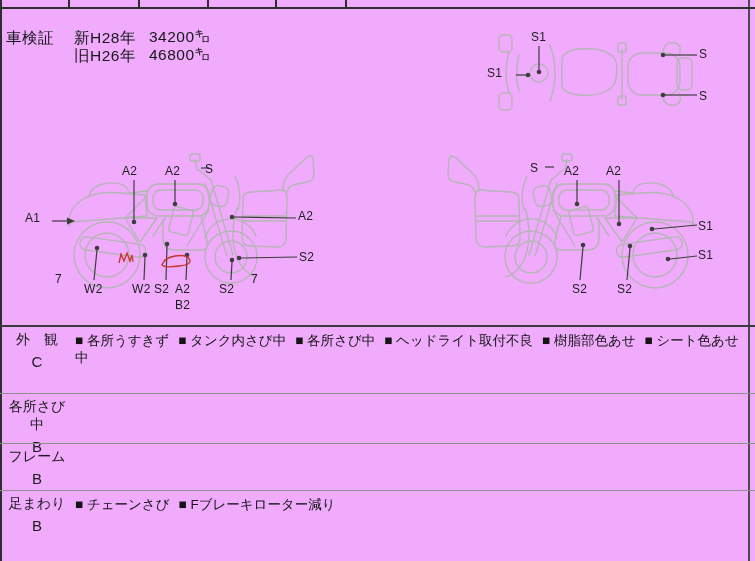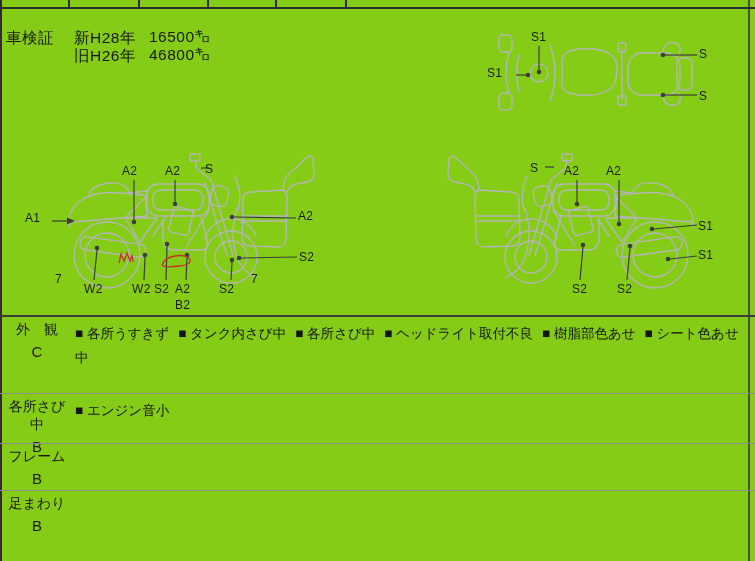--- a/index.html
+++ b/index.html
@@ -1,18 +1,18 @@
 <!DOCTYPE html>
 <html><head>
 <meta charset="utf-8">
 <style>
   * { margin:0; padding:0; box-sizing:border-box; }
   html,body { background:#fff; }
   #sheet {
-    position:relative; width:755px; height:561px; background:#84cc16;
+    position:relative; width:755px; height:561px; background:#f0abfc;
     font-family:"Liberation Sans", sans-serif; color:#111; overflow:hidden;
   }
   
   .v-border { position:absolute; top:0; bottom:0; width:2px; background:#2e2e2e; }
   
   #header-strip { position:absolute; left:0; top:0; width:755px; height:9px; border-bottom:2px solid #2e2e2e; }
   #header-strip .cell-line { position:absolute; top:0; width:2px; height:9px; background:#2e2e2e; }
   
   .shk { position:absolute; font-size:15.5px; color:#171717; white-space:nowrap; letter-spacing:0.5px; }
   
@@ -20,42 +20,42 @@
   .lbl { position:absolute; font-size:12px; line-height:17px; font-weight:500;
          color:#1c1c1c; white-space:nowrap; letter-spacing:0.3px; }
   
   .insp-row { position:absolute; left:0; width:755px; }
   .row-sep-dark { border-top:2px solid #3a3a3a; }
   .row-sep-light { border-top:1.5px solid #8f8f8f; }
   .insp-cat { position:absolute; left:6px; top:4px; width:62px; text-align:center; }
   .insp-cat .cat { display:block; font-size:14px; color:#1a1a1a; }
   .insp-cat .grade { display:block; font-size:15px; margin-top:4px; color:#1a1a1a; }
   .insp-items { position:absolute; left:75px; top:5px; right:16px;
-                font-size:13.5px; line-height:24px; color:#141414; }
+                font-size:13.5px; line-height:17px; color:#141414; }
   .insp-item { margin-right:9px; }
 </style>
 </head>
 <body>
 
 <div id="sheet">
 
   <div class="v-border" style="left:0;"></div>
   <div class="v-border" style="left:748px; background:#4a4a4a;"></div>
 
   <div id="header-strip">
     <div class="cell-line" style="left:68px"></div>
     <div class="cell-line" style="left:138px"></div>
     <div class="cell-line" style="left:207px"></div>
     <div class="cell-line" style="left:275px"></div>
     <div class="cell-line" style="left:345px"></div>
   </div>
 
   <span class="shk" style="left:6px;  top:28px;">車検証</span>
   <span class="shk" style="left:74px; top:28px;">新H28年</span>
-  <span class="shk" style="left:149px;top:28px;">16500㌔</span>
+  <span class="shk" style="left:149px;top:28px;">34200㌔</span>
   <span class="shk" style="left:74px; top:46px;">旧H26年</span>
   <span class="shk" style="left:149px;top:46px;">46800㌔</span>
 
   <svg width="0" height="0" style="position:absolute">
     <defs>
       <g id="bike-side" fill="none" stroke="#b5b5b5" stroke-width="1.4" stroke-linecap="round" stroke-linejoin="round">
         <circle cx="82" cy="105" r="33"></circle>
           <circle cx="82" cy="105" r="22"></circle>
         <circle cx="206" cy="107" r="26"></circle>
           <circle cx="206" cy="107" r="16"></circle>
@@ -190,43 +190,43 @@
   <span class="lbl" style="left:251px;top:271px;">7</span>
 
   <span class="lbl" style="left:530px;top:160px;">S</span>
   <span class="lbl" style="left:564px;top:163px;">A2</span>
   <span class="lbl" style="left:606px;top:163px;">A2</span>
   <span class="lbl" style="left:698px;top:218px;">S1</span>
   <span class="lbl" style="left:698px;top:247px;">S1</span>
   <span class="lbl" style="left:572px;top:281px;">S2</span>
   <span class="lbl" style="left:617px;top:281px;">S2</span>
 
-  <div class="insp-row row-sep-dark" style="top:315px;height:68px;padding-left:28px;">
+  <div class="insp-row row-sep-dark" style="top:325px;height:68px;padding-left:28px;">
     <div class="insp-cat">
       <span class="cat">外　観</span>
       <span class="grade">C</span>
     </div>
     <div class="insp-items"><span class="insp-item">■&nbsp;各所うすきず</span><span class="insp-item">■&nbsp;タンク内さび中</span><span class="insp-item">■&nbsp;各所さび中</span><span class="insp-item">■&nbsp;ヘッドライト取付不良</span><span class="insp-item">■&nbsp;樹脂部色あせ</span><span class="insp-item">■&nbsp;シート色あせ中</span></div>
   </div>
 
   <div class="insp-row row-sep-light" style="top:393px;height:50px;">
     <div class="insp-cat">
       <span class="cat">各所さび中</span>
       <span class="grade">B</span>
     </div>
-    <div class="insp-items"><span class="insp-item">■&nbsp;エンジン音小</span></div>
   </div>
 
   <div class="insp-row row-sep-light" style="top:443px;height:47px;">
     <div class="insp-cat">
       <span class="cat">フレーム</span>
       <span class="grade">B</span>
     </div>
   </div>
 
   <div class="insp-row row-sep-light" style="top:490px;height:61px;">
     <div class="insp-cat">
       <span class="cat">足まわり</span>
       <span class="grade">B</span>
     </div>
+    <div class="insp-items"><span class="insp-item">■&nbsp;チェーンさび</span><span class="insp-item">■&nbsp;Fブレーキローター減り</span></div>
   </div>
 
 </div>
 
 </body></html>

